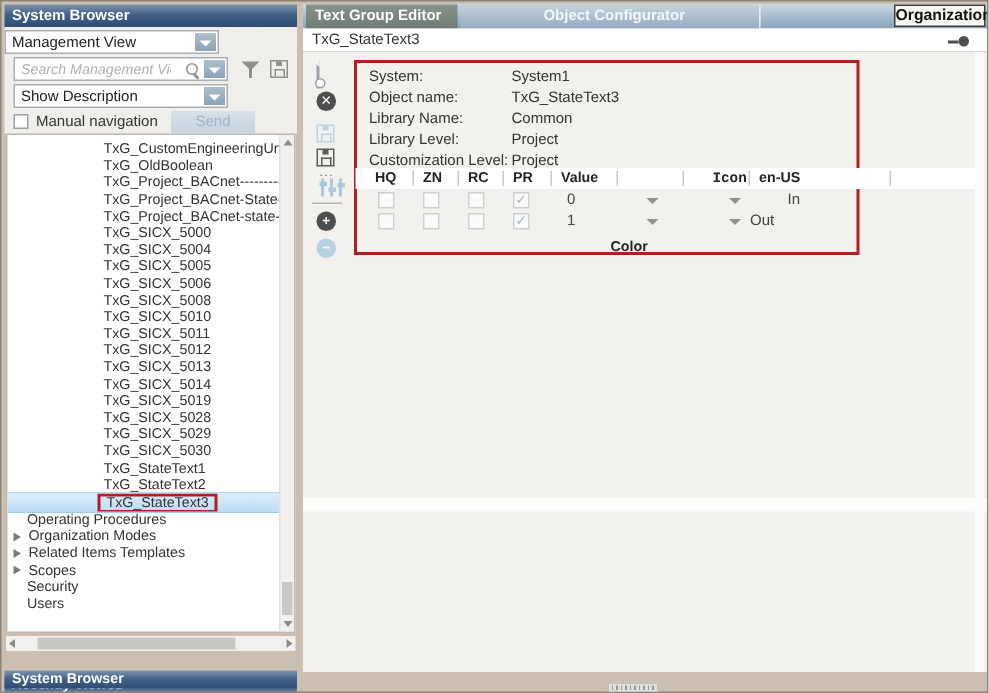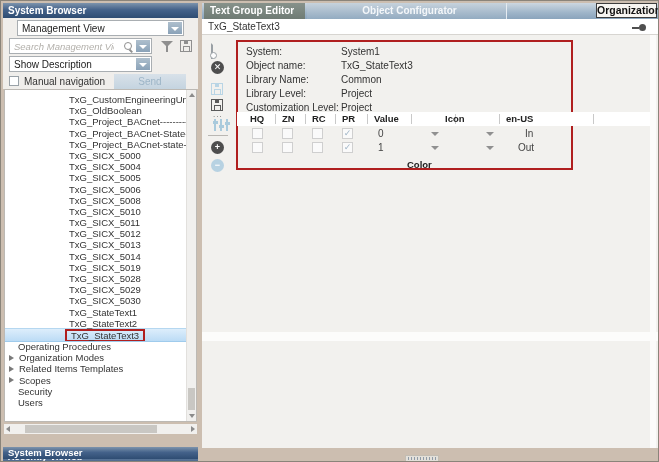--- a/index.html
+++ b/index.html
@@ -23,21 +23,21 @@
   .mag::after{content:"";position:absolute;right:0;bottom:0;width:4px;height:1.5px;background:#8f8f8f;transform:rotate(45deg);}
   .funnel{position:absolute;left:158px;top:23px;width:13px;height:11px;}
   .funnel::before{content:"";position:absolute;left:0;top:0;width:0;height:0;border-left:6px solid transparent;border-right:6px solid transparent;border-top:6px solid #8f8f8f;}
   .funnel::after{content:"";position:absolute;left:5px;top:5px;width:2px;height:6px;background:#8f8f8f;}
   .floppy{position:relative;width:12px;height:12px;border:1px solid #8f8f8f;box-sizing:border-box;}
   .floppy::before{content:"";position:absolute;left:3px;top:0;width:4px;height:3px;background:#8f8f8f;}
   .floppy::after{content:"";position:absolute;left:2px;bottom:0;width:5px;height:4px;border:1px solid #8f8f8f;border-bottom:none;}
   .lp-floppy{position:absolute;left:177px;top:22px;}
   .chk{width:10px;height:10px;background:#fff;border:1px solid #9aa2a8;box-sizing:border-box;}
   .lbl{font-size:10px;color:#333;}
-  .send-btn{position:absolute;left:105px;top:0px;width:72px;height:16px;background:linear-gradient(180deg,#d8e1e9,#c3d3df);color:#9db5c7;font-size:10px;text-align:center;line-height:16px;}
+  .send-btn{position:absolute;left:105px;top:0px;width:56px;height:16px;background:linear-gradient(180deg,#d8e1e9,#c3d3df);color:#9db5c7;font-size:10px;text-align:center;line-height:16px;}
   
   .lp-tree{position:absolute;left:1px;top:86px;width:193px;height:333px;background:#fff;border:1px solid #bcb9b4;box-sizing:border-box;overflow:hidden;}
   .titems{position:absolute;left:0;top:4px;right:10px;}
   .ti{height:11.2px;line-height:11.2px;font-size:9.5px;color:#333;padding-left:64px;white-space:nowrap;overflow:hidden;}
   .ti.sel{background:linear-gradient(180deg,#ddeefb,#bcdcf5);border-top:1px solid #b5d7f0;border-bottom:1px solid #9fcbec;height:12px;line-height:12px;margin:-1px 0;padding-left:60px;}
   .ti.sel .selbox{display:inline-block;border:2px solid #b01f1f;padding:0 4px;line-height:9px;}
   .t1{position:relative;height:11.2px;line-height:11.2px;font-size:9.5px;color:#333;padding-left:13px;white-space:nowrap;overflow:hidden;}
   .t1 .arrow{position:absolute;left:4px;top:2.5px;width:0;height:0;border-top:3.5px solid transparent;border-bottom:3.5px solid transparent;border-left:5px solid #7a7a7a;}
   .t1.witharrow{padding-left:14px;}
   .vscroll{position:absolute;right:0;top:0;bottom:0;width:10px;background:#f1f0ee;border-left:1px solid #e2e0dd;box-sizing:border-box;}
@@ -106,21 +106,21 @@
 </style>
 </head>
 <body>
 
 <div class="window">
 
   <div class="left-panel">
     <div class="lp-header bar"><span>System Browser</span></div>
 
     <div class="lp-controls">
-      <div class="combo" style="left:14px;top:2px;width:167px;">
+      <div class="combo" style="left:0;top:2px;width:143px;">
         <span class="ctext">Management View</span>
         <span class="combo-btn">
             <span class="tri-dn-w"></span>
           </span>
       </div>
       <div class="search-box">
         <input type="text" placeholder="Search Management View" style="">
         <span class="mag"></span>
         <span class="combo-btn">
             <span class="tri-dn-w"></span>
@@ -240,21 +240,21 @@
         <span class="th" style="left:45px;">ZN</span>
         <span class="hsep" style="left:68px;"></span>
         <span class="th" style="left:75px;">RC</span>
         <span class="hsep" style="left:98px;"></span>
         <span class="th" style="left:105px;">PR</span>
         <span class="hsep" style="left:130px;"></span>
         <span class="th" style="left:137px;text-align:center;">Value</span>
         <span class="hsep" style="left:174px;"></span>
         <span class="th" style="left:170px;margin-top:46px;">Color</span>
         <span class="hsep" style="left:218px;"></span>
-        <span class="th" style="left:208px;">Icon</span>
+        <span class="th" style="left:238px;font-family:Liberation Mono, monospace;">Icon</span>
         <span class="hsep" style="left:262px;"></span>
         <span class="th" style="left:269px;">en-US</span>
         <span class="hsep" style="left:356px;"></span>
       </div>
 
       
       <div class="trow" style="left:35px;top:92px;width:414px;">
         <span class="cb" style="left:15px;"></span>
         <span class="cb" style="left:45px;"></span>
         <span class="cb" style="left:75px;"></span>
@@ -265,21 +265,21 @@
         <span class="cellv" style="left:288px;">In</span>
       </div>
       <div class="trow" style="left:35px;top:106px;width:414px;">
         <span class="cb" style="left:15px;"></span>
         <span class="cb" style="left:45px;"></span>
         <span class="cb" style="left:75px;"></span>
         <span class="cb" style="left:105px;">✓</span>
         <span class="cellv" style="left:141px;">1</span>
         <span class="dd" style="left:194px;"></span>
         <span class="dd" style="left:249px;"></span>
-        <span class="cellv" style="left:281px;">Out</span>
+        <span class="cellv" style="left:263px;">Out</span>
       </div>
 
       <div class="rp-right-strip"></div>
     </div>
 
     <div class="rp-footer"></div>
   </div>
 
   <div class="grip"></div>
 </div>

